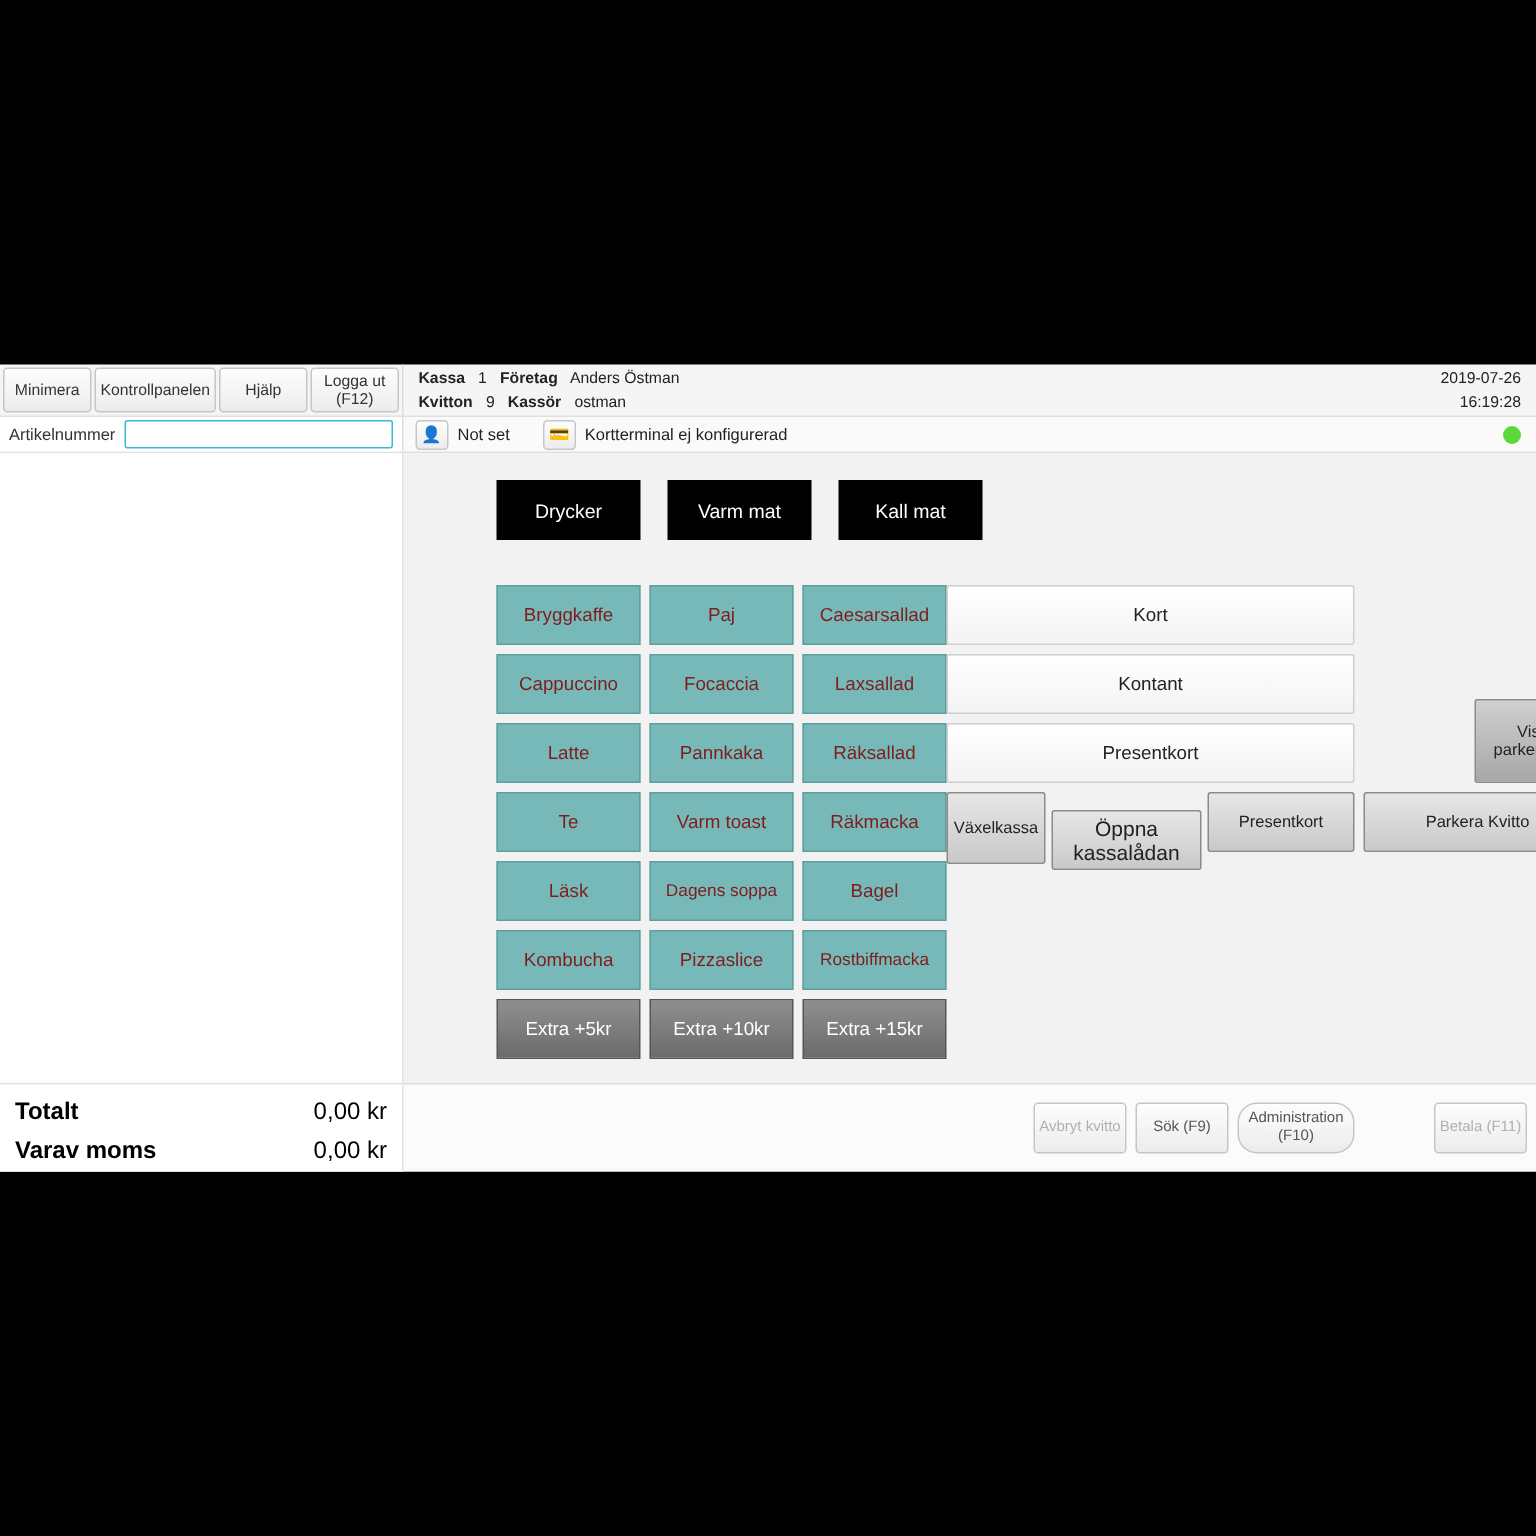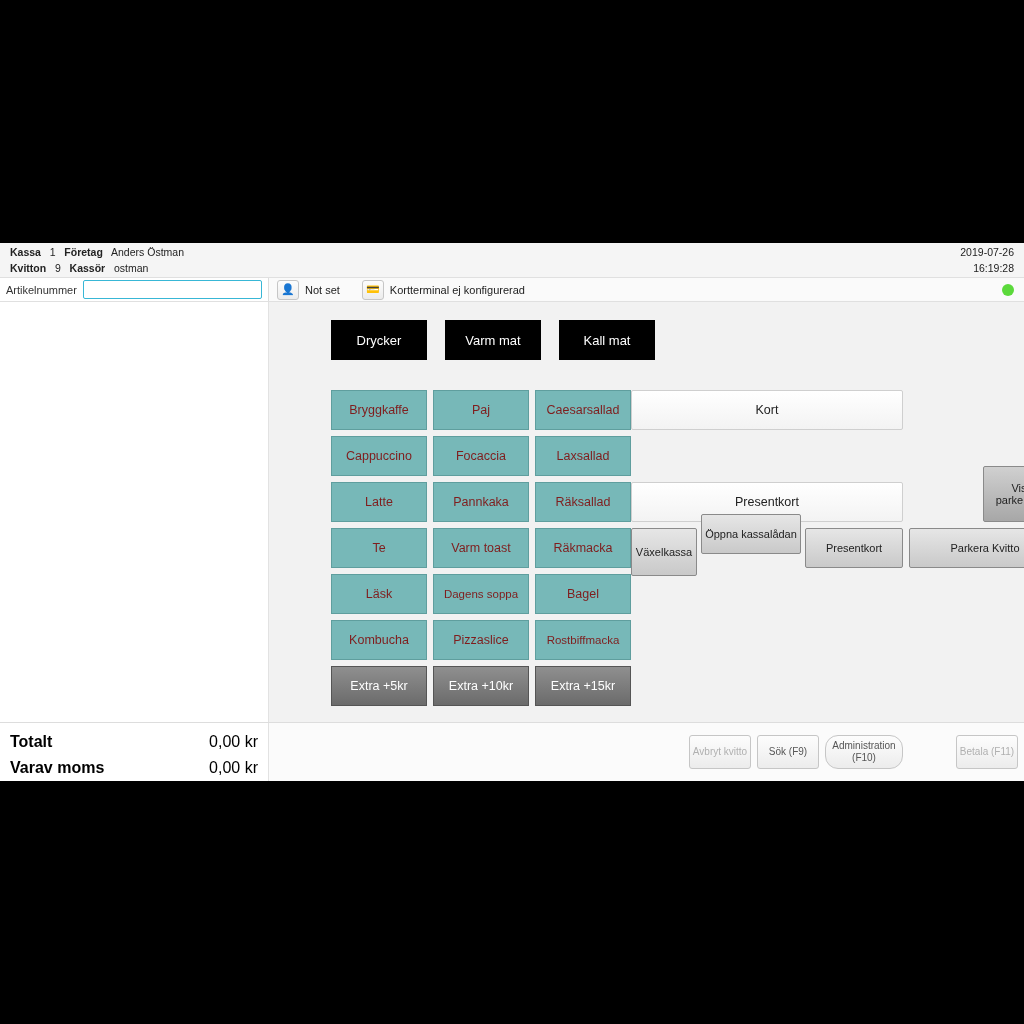--- a/index.html
+++ b/index.html
@@ -76,20 +76,26 @@
   
   .rp-abs { position:relative; height: 188px; }
   .rp-abs > * { position:absolute; }
 </style>
 </head>
 <body>
 
 <div class="stage">
 
   <div class="top-row">
+    <div class="top-left">
+      <div class="tb-btn">Minimera</div>
+      <div class="tb-btn">Kontrollpanelen</div>
+      <div class="tb-btn">Hjälp</div>
+      <div class="tb-btn">Logga ut (F12)</div>
+    </div>
     <div class="top-right">
       <div class="info-block">
         <div>
           <b>Kassa</b>&nbsp;&nbsp;
           <span>1</span>&nbsp;&nbsp;
           <b>Företag</b>&nbsp;&nbsp;
           <span>Anders Östman</span>
         </div>
         <div>
           <b>Kvitton</b>&nbsp;&nbsp;
@@ -153,26 +159,27 @@
             <div class="prod-btn small">Rostbiffmacka</div>
             <div class="prod-btn gray">Extra +5kr</div>
             <div class="prod-btn gray">Extra +10kr</div>
             <div class="prod-btn gray">Extra +15kr</div>
           </div>
         </div>
 
         <div class="rp">
           <div class="rp-abs">
             <div class="pay-white" style="left:0;top:0;width:272px;height:40px;">Kort</div>
+            <div class="pay-white" style="left:0;top:46px;width:272px;height:40px;">Kontant</div>
             <div class="pay-white" style="left:0;top:92px;width:272px;height:40px;">Presentkort</div>
 
             <div class="pay-gray" style="left:352px;top:76px;width:78px;height:56px;">Visa parkerad...</div>
 
             <div class="pay-gray quarter" style="left:0;top:138px;width:66px;height:48px;">Växelkassa</div>
-            <div class="pay-gray quarter" style="left:70px;top:124px;width:100px;height:40px;font-size:11px;">Öppna kassalådan</div>
+            <div class="pay-gray quarter" style="left:70px;top:150px;width:100px;height:40px;font-size:14px;">Öppna kassalådan</div>
             <div class="pay-gray quarter" style="left:174px;top:138px;width:98px;height:40px;">Presentkort</div>
             <div class="pay-gray quarter" style="left:278px;top:138px;width:152px;height:40px;">Parkera Kvitto</div>
           </div>
         </div>
       </div>
 
     </div>
   </div>
 
   <div style="display:flex; border-top:1px solid #ddd; height:59px; background:#fbfbfb;">

